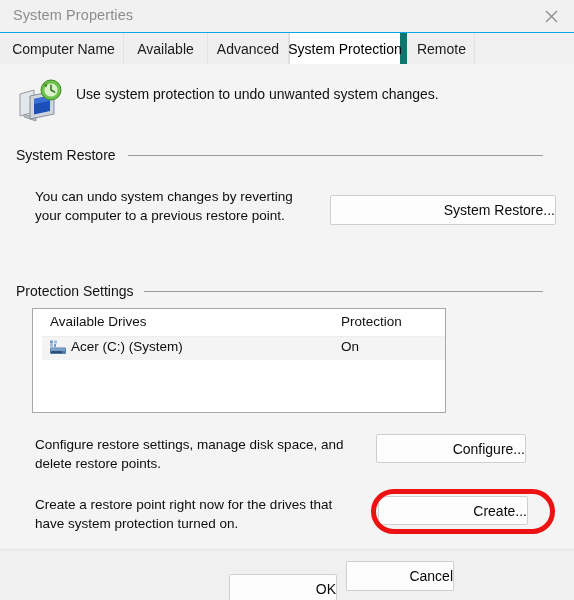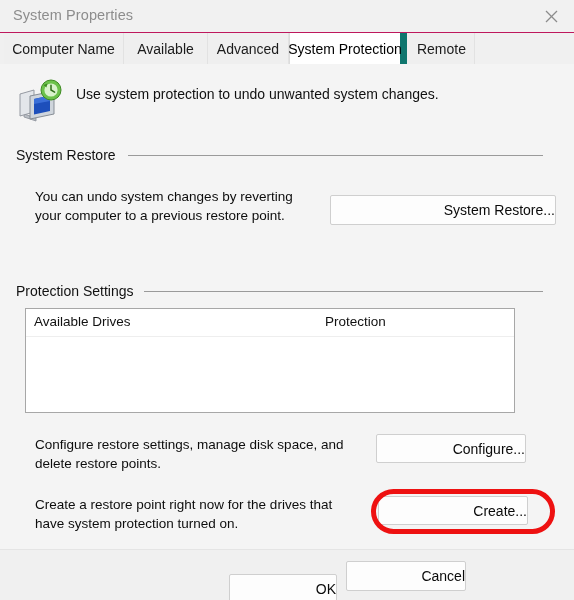--- a/index.html
+++ b/index.html
@@ -12,21 +12,21 @@
     background: #f0f0f0;
     font-family: "Liberation Sans", sans-serif;
     -webkit-font-smoothing: antialiased;
     overflow: hidden;
   }
 
   .window {
     position: relative;
     width: 574px;
     height: 600px;
-    background: #be185d;
+    background: #0ea5e9;
     box-sizing: border-box;
   }
 
   
   .titlebar {
     position: absolute;
     left: 0; top: 0;
     width: 574px; height: 32px;
     background: #f1f1f1;
   }
@@ -136,26 +136,27 @@
   }
   .btn.disabled {
     color: #9a9a9a;
     background: #f4f4f4;
     border-color: #f0f0f0;
   }
 
   
   .listbox {
     position: absolute;
-    left: 25px; top: 308px;
-    width: 490px; height: 105px;
+    left: 32px; top: 308px;
+    width: 414px; height: 105px;
     background: #ffffff;
     border: 1px solid #a7a7a7;
     box-sizing: border-box;
     overflow: hidden;
+    padding-left: 9px;
   }
   .list-header {
     position: relative;
     height: 27px;
     background: #ffffff;
     border-bottom: 1px solid #eeeeee;
   }
   .col-drives {
     position: absolute;
     left: 8px; top: 5px;
@@ -306,20 +307,36 @@
     <div class="group-rule" style="left:144px; top:227px; width:399px;"></div>
 
     <div class="watermark-mark"></div>
     <div class="watermark">Quantrimang</div>
 
     <div class="listbox" style="top:244px;">
       <div class="list-header">
         <div class="col-drives">Available Drives</div>
         <div class="col-protection">Protection</div>
       </div>
+      <div class="list-row">
+        <div class="row-drive-icon">
+          <svg width="18" height="16" viewBox="0 0 18 16">
+            <rect x="1" y="0.5" width="3" height="3" fill="#6f9bd1"></rect>
+            <rect x="5" y="0.5" width="3" height="3" fill="#9dbfe4"></rect>
+            <rect x="1" y="4" width="3" height="3" fill="#9dbfe4"></rect>
+            <rect x="5" y="4" width="2" height="3" fill="#6f9bd1"></rect>
+            <rect x="1" y="7.5" width="16" height="6.5" rx="1.3" fill="#4f7ca8"></rect>
+            <rect x="1.8" y="8.3" width="14.4" height="2.4" rx="0.9" fill="#7aa6cf"></rect>
+            <rect x="2.6" y="11.6" width="10" height="1.2" fill="#3d6party"></rect>
+            <rect x="2.6" y="11.6" width="10" height="1.2" fill="#35597d"></rect>
+          </svg>
+        </div>
+        <div class="row-drive-label">Acer (C:) (System)</div>
+        <div class="row-protection">On</div>
+      </div>
     </div>
 
     <div class="body-text" style="left:35px; top:371px; width:340px;">
       <div>Configure restore settings, manage disk space, and</div>
       <div>delete restore points.</div>
     </div>
     <div class="btn" style="left:376px; top:370px; width:150px; height:29px;">
       <span>Configure...</span>
     </div>
 
@@ -332,18 +349,18 @@
     </div>
 
   </div>
 
   <div class="annotation-ring"></div>
 
   <div class="footer">
     <div class="btn" style="left:229px; top:11px; width:108px; height:30px;margin-top:13px;">
       <span>OK</span>
     </div>
-    <div class="btn" style="left:346px; top:11px; width:120px; height:30px;">
+    <div class="btn" style="left:346px; top:11px; width:108px; height:30px;">
       <span>Cancel</span>
     </div>
   </div>
 
 </div>
 
 </body></html>

